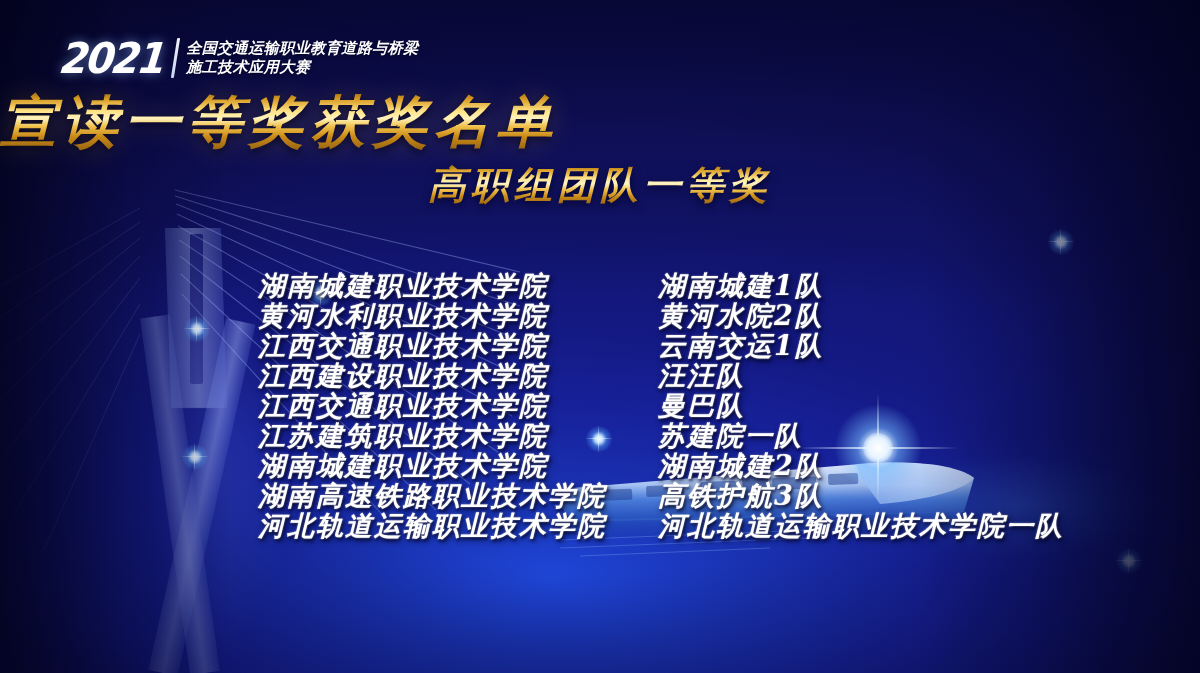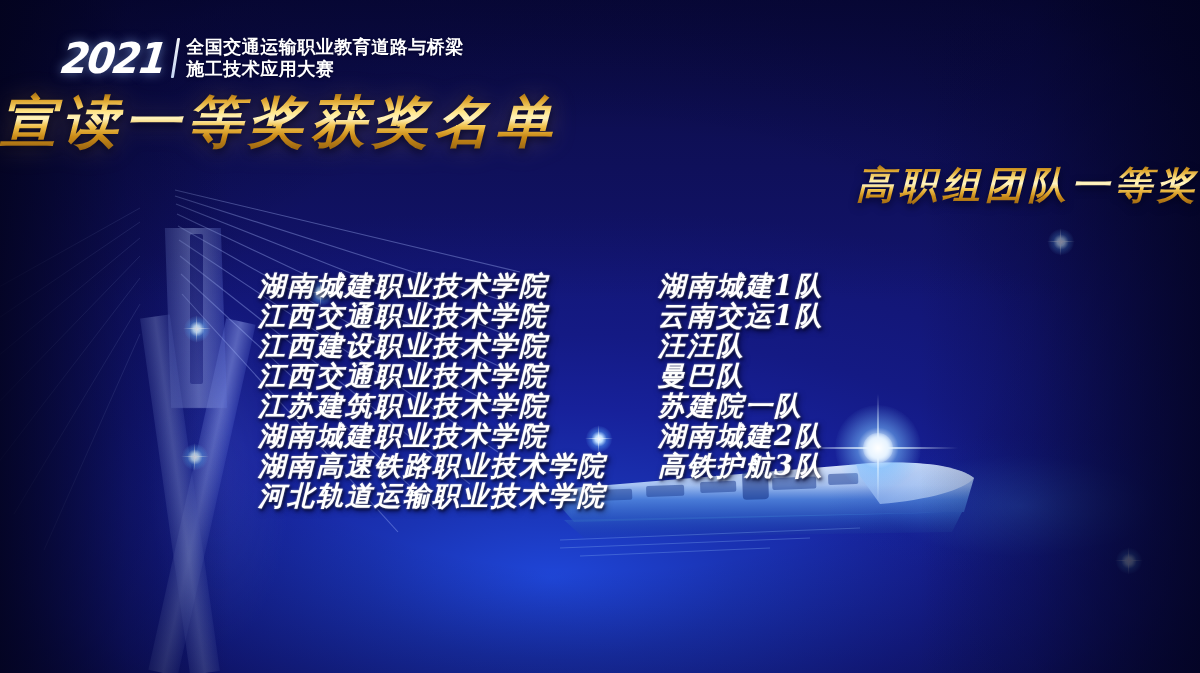--- a/index.html
+++ b/index.html
@@ -107,39 +107,40 @@
   .logo-year{
     font-family:"DejaVu Sans","Liberation Sans",sans-serif;
     font-size:40px;font-weight:900;font-style:italic;color:#ffffff;
     letter-spacing:-2px;line-height:1;
     text-shadow:0 0 10px rgba(150,190,255,.55);
     transform:skewX(-7deg) scaleY(1.06);
   }
   .logo-bar{width:3px;height:40px;background:linear-gradient(180deg,#ffffff,#cfe0ff);transform:skewX(-9deg);opacity:.95;border-radius:1px;}
   .logo-txt{display:flex;flex-direction:column;gap:3px;}
   .logo-l1,.logo-l2{
-    color:#ffffff;font-weight:700;font-size:18px;line-height:1.05;
+    color:#ffffff;font-weight:700;font-size:15px;line-height:1.05;
     letter-spacing:.5px;text-shadow:0 1px 3px rgba(0,0,30,.75);
     white-space:nowrap;
+    font-style:italic;
   }
 
   
   .title-main{
     position:absolute;left:0;right:0;top:90px;text-align:left;
     font-size:56px;font-weight:900;line-height:1.12;
     letter-spacing:6px;
     font-family:"DejaVu Serif","Liberation Serif",serif;
     font-style:italic;
     background:linear-gradient(180deg,#8a5b11 0%,#d79a22 14%,#ffe486 34%,#fff3bd 45%,#f0c04a 58%,#c98a18 74%,#8e5c10 100%);
     -webkit-background-clip:text;background-clip:text;
     -webkit-text-fill-color:transparent;color:transparent;
     filter:drop-shadow(0 3px 4px rgba(0,0,25,.8)) drop-shadow(0 0 12px rgba(255,200,90,.18));
   }
   .title-sub{
-    position:absolute;left:0;right:0;top:163px;text-align:right;
+    position:absolute;left:0;right:0;top:163px;text-align:center;
     font-size:38px;font-weight:900;line-height:1.15;
     letter-spacing:5px;
     font-family:"DejaVu Serif","Liberation Serif",serif;
     font-style:italic;
     background:linear-gradient(180deg,#8a5b11 0%,#d99f26 16%,#ffe68f 36%,#fff5c6 47%,#f1c450 60%,#ca8c1a 76%,#8c5a10 100%);
     -webkit-background-clip:text;background-clip:text;
     -webkit-text-fill-color:transparent;color:transparent;
     filter:drop-shadow(0 3px 4px rgba(0,0,25,.8));
   }
 
@@ -301,20 +302,24 @@
 
   <div class="title-main">宣读一等奖获奖名单</div>
   <div class="title-sub">高职组团队一等奖</div>
 
   <div class="list" id="winner-list">
       <div class="row">
         <div class="col-school"><span>湖南城建职业技术学院</span></div>
         <div class="col-team"><span>湖南城建1队</span></div>
       </div>
       <div class="row">
+        <div class="col-school"><span>黄河水利职业技术学院</span></div>
+        <div class="col-team"><span>黄河水院2队</span></div>
+      </div>
+      <div class="row">
         <div class="col-school"><span>江西交通职业技术学院</span></div>
         <div class="col-team"><span>云南交运1队</span></div>
       </div>
       <div class="row">
         <div class="col-school"><span>江西建设职业技术学院</span></div>
         <div class="col-team"><span>汪汪队</span></div>
       </div>
       <div class="row">
         <div class="col-school"><span>江西交通职业技术学院</span></div>
         <div class="col-team"><span>曼巴队</span></div>
@@ -326,16 +331,17 @@
       <div class="row">
         <div class="col-school"><span>湖南城建职业技术学院</span></div>
         <div class="col-team"><span>湖南城建2队</span></div>
       </div>
       <div class="row">
         <div class="col-school"><span>湖南高速铁路职业技术学院</span></div>
         <div class="col-team"><span>高铁护航3队</span></div>
       </div>
       <div class="row">
         <div class="col-school"><span>河北轨道运输职业技术学院</span></div>
+        <div class="col-team"><span>河北轨道运输职业技术学院一队</span></div>
       </div>
     </div>
 
 </div>
 
 </body></html>

